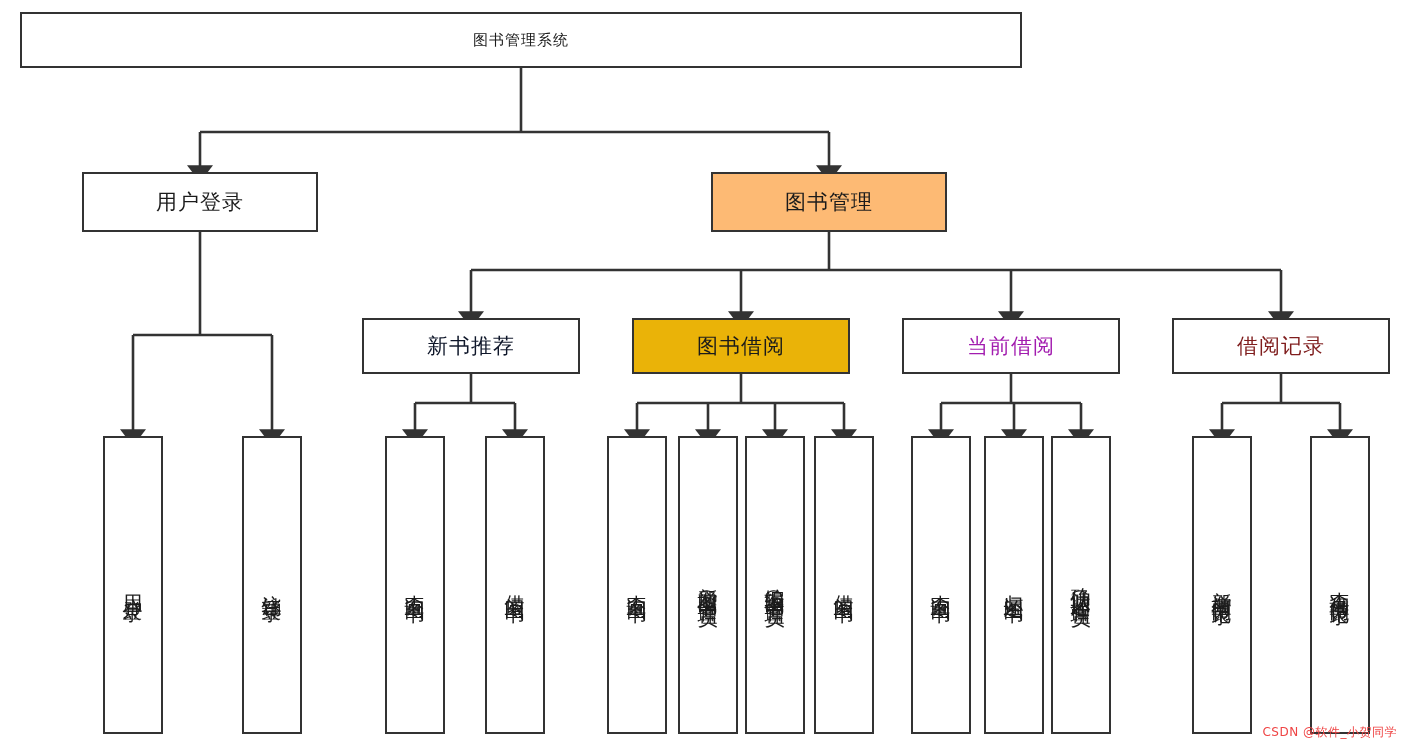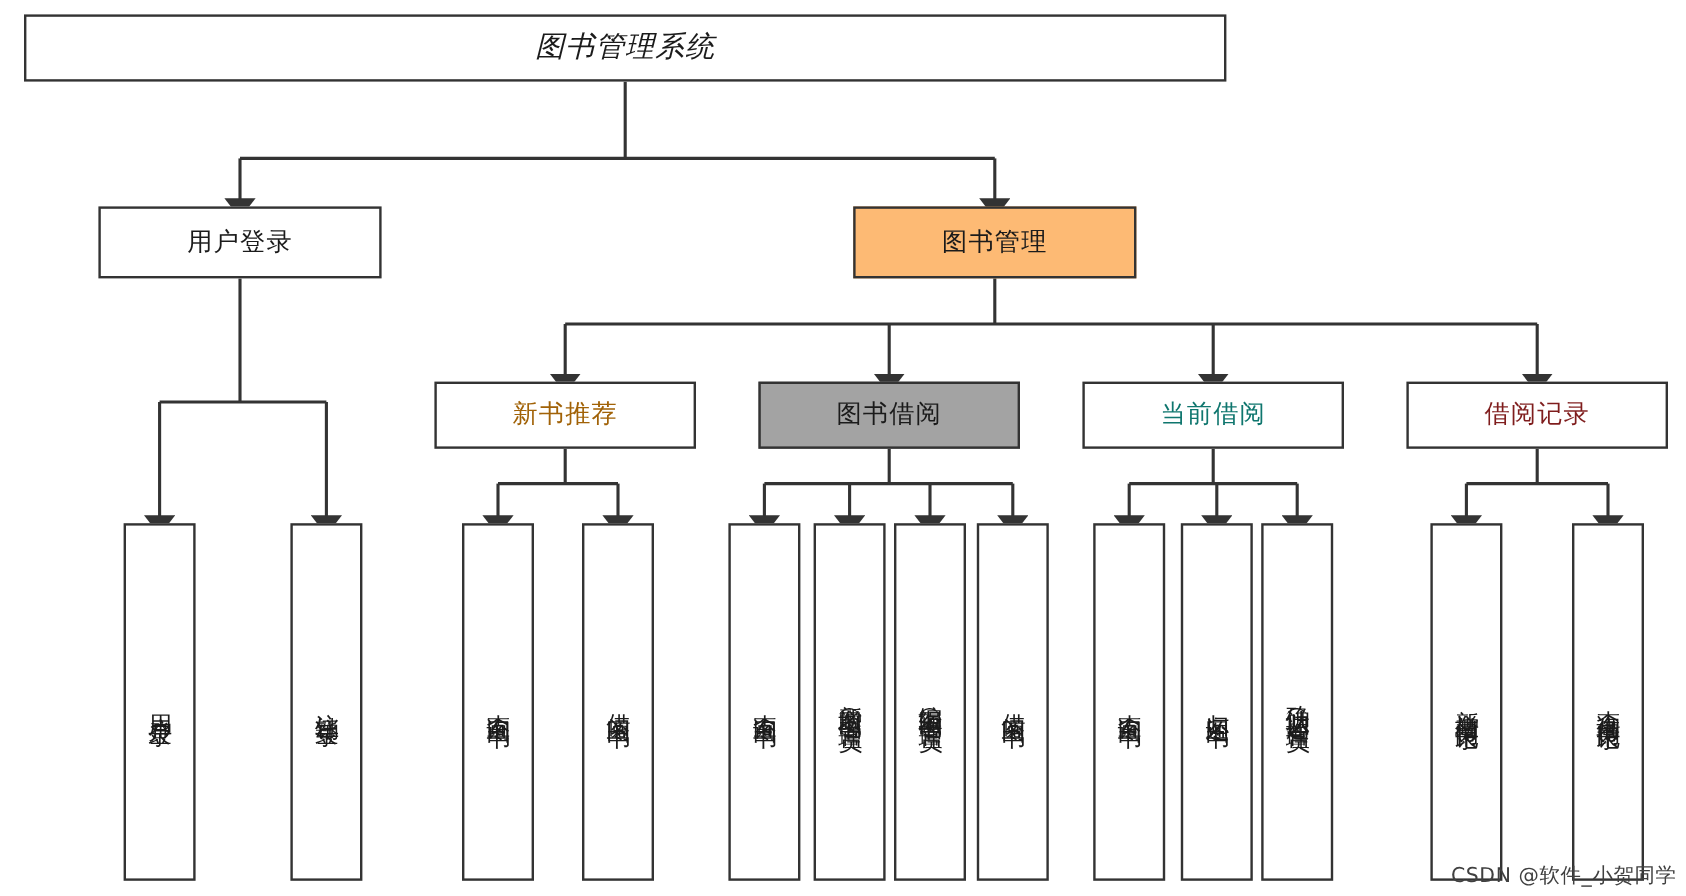--- a/index.html
+++ b/index.html
@@ -46,29 +46,28 @@
     white-space: nowrap;
   }
   .node.vertical .node-label {
     writing-mode: vertical-rl;
     text-orientation: upright;
     font-size: 20px;
     letter-spacing: 3px;
     line-height: 1;
   }
   .node.root .node-label {
-    font-size: 24px;
-    font-style: italic;
+    font-size: 15px;
   }
   .watermark {
     position: absolute;
     right: 8px;
     bottom: 6px;
-    font-size: 17px;
-    color: #404040;
+    font-size: 12px;
+    color: #ef4444;
     letter-spacing: 0.5px;
     z-index: 3;
     white-space: nowrap;
     font-family: "DejaVu Sans", sans-serif;
   }
 </style>
 </head>
 <body>
 
 <div id="diagram-canvas">
@@ -120,27 +119,27 @@
       <div class="node root" style="left: 20px; top: 12px; width: 1002px; height: 56px; border-color: rgb(51, 51, 51); background: rgb(255, 255, 255);">
         <span class="node-label" style="color: rgb(27, 27, 27);">图书管理系统</span>
       </div>
       <div class="node" style="left: 82px; top: 172px; width: 236px; height: 60px; border-color: rgb(51, 51, 51); background: rgb(255, 255, 255);">
         <span class="node-label" style="color: rgb(27, 27, 27);">用户登录</span>
       </div>
       <div class="node" style="left: 711px; top: 172px; width: 236px; height: 60px; border-color: rgb(51, 51, 51); background: #fdba74;">
         <span class="node-label" style="color: rgb(27, 27, 27);">图书管理</span>
       </div>
       <div class="node" style="left: 362px; top: 318px; width: 218px; height: 56px; border-color: rgb(51, 51, 51); background: rgb(255, 255, 255);">
-        <span class="node-label" style="color: #a16207; text-align: center;">新书推荐</span>
+        <span class="node-label" style="color: #0f172a; text-align: center;">新书推荐</span>
       </div>
-      <div class="node" style="left: 632px; top: 318px; width: 218px; height: 56px; border-color: rgb(51, 51, 51); background: #a3a3a3;">
+      <div class="node" style="left: 632px; top: 318px; width: 218px; height: 56px; border-color: rgb(51, 51, 51); background: #eab308;">
         <span class="node-label" style="color: rgb(27, 27, 27);">图书借阅</span>
       </div>
       <div class="node" style="left: 902px; top: 318px; width: 218px; height: 56px; border-color: rgb(51, 51, 51); background: rgb(255, 255, 255);">
-        <span class="node-label" style="color: #0f766e;">当前借阅</span>
+        <span class="node-label" style="color: #a21caf;">当前借阅</span>
       </div>
       <div class="node" style="left: 1172px; top: 318px; width: 218px; height: 56px; border-color: rgb(51, 51, 51); background: rgb(255, 255, 255);">
         <span class="node-label" style="color: #7f1d1d;">借阅记录</span>
       </div>
       <div class="node vertical" style="left: 103px; top: 436px; width: 60px; height: 298px; border-color: rgb(51, 51, 51); background: rgb(255, 255, 255);">
         <span class="node-label" style="color: rgb(27, 27, 27);">用户登录</span>
       </div>
       <div class="node vertical" style="left: 242px; top: 436px; width: 60px; height: 298px; border-color: rgb(51, 51, 51); background: rgb(255, 255, 255);">
         <span class="node-label" style="color: rgb(27, 27, 27);">注销登录</span>
       </div>

